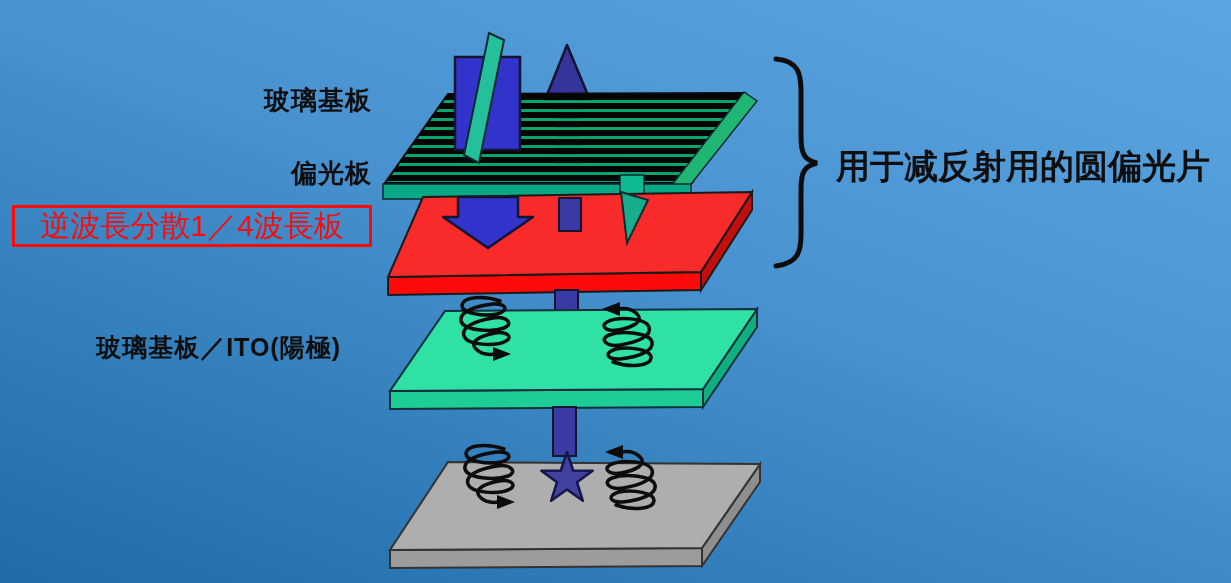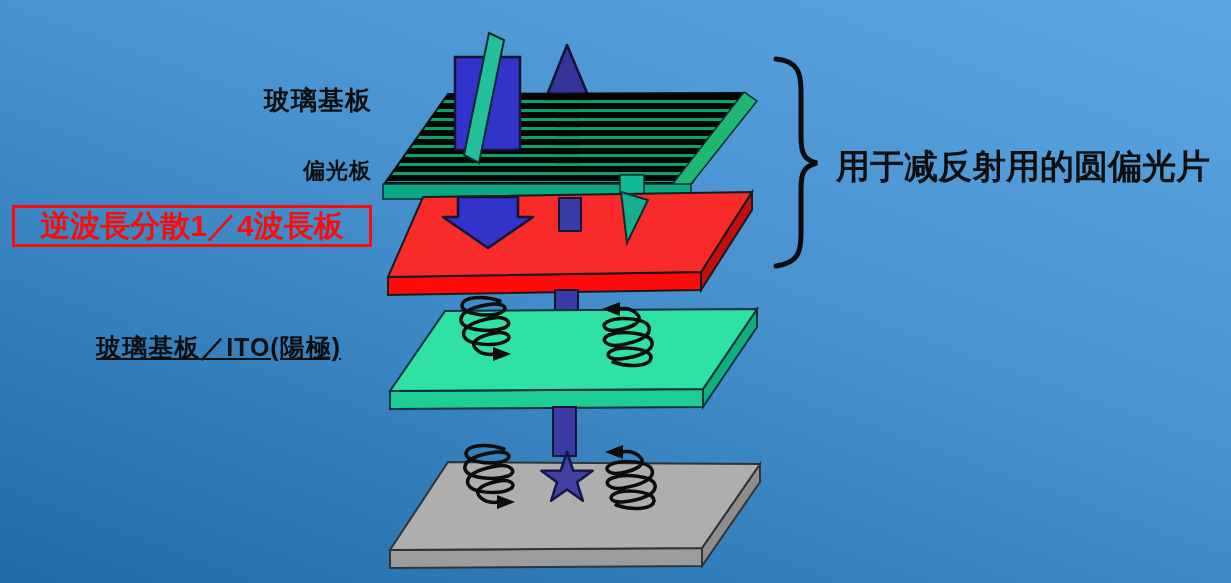--- a/index.html
+++ b/index.html
@@ -13,29 +13,29 @@
   .stage svg{position:absolute;left:0;top:0;}
   .lbl{
     position:absolute;
     color:#0e0e0e;
     font-weight:bold;
     white-space:nowrap;
     text-align:right;
     letter-spacing:1px;
   }
   .lbl-incident{left:140px;top:83px;width:232px;font-size:26px;}
-  .lbl-polarizer{left:140px;top:156px;width:232px;font-size:22px;font-family:Liberation Serif, serif;}
-  .lbl-glass{left:96px;top:331px;width:245px;font-size:25px;text-decoration:underline;}
+  .lbl-polarizer{left:140px;top:156px;width:232px;font-size:26px;font-family:Liberation Serif, serif;}
+  .lbl-glass{left:96px;top:331px;width:245px;font-size:25px;}
   .lbl-emit{left:170px;top:482px;width:234px;font-size:26px;}
   .lbl-brace{left:836px;top:144px;width:390px;font-size:34px;text-align:left;letter-spacing:0;}
   .redbox{
     position:absolute;left:12px;top:205px;width:354px;height:36px;
     border:3px solid #ff0a0a;
     display:flex;align-items:center;justify-content:center;
-    color:#ff0a0a;font-weight:bold;font-size:30px;white-space:nowrap;
+    color:#ff0a0a;font-weight:normal;font-size:30px;white-space:nowrap;
     letter-spacing:0;
   }
 </style>
 </head>
 <body>
 
 <div class="stage">
 
   <svg width="1231" height="583" viewBox="0 0 1231 583">
     <defs>

